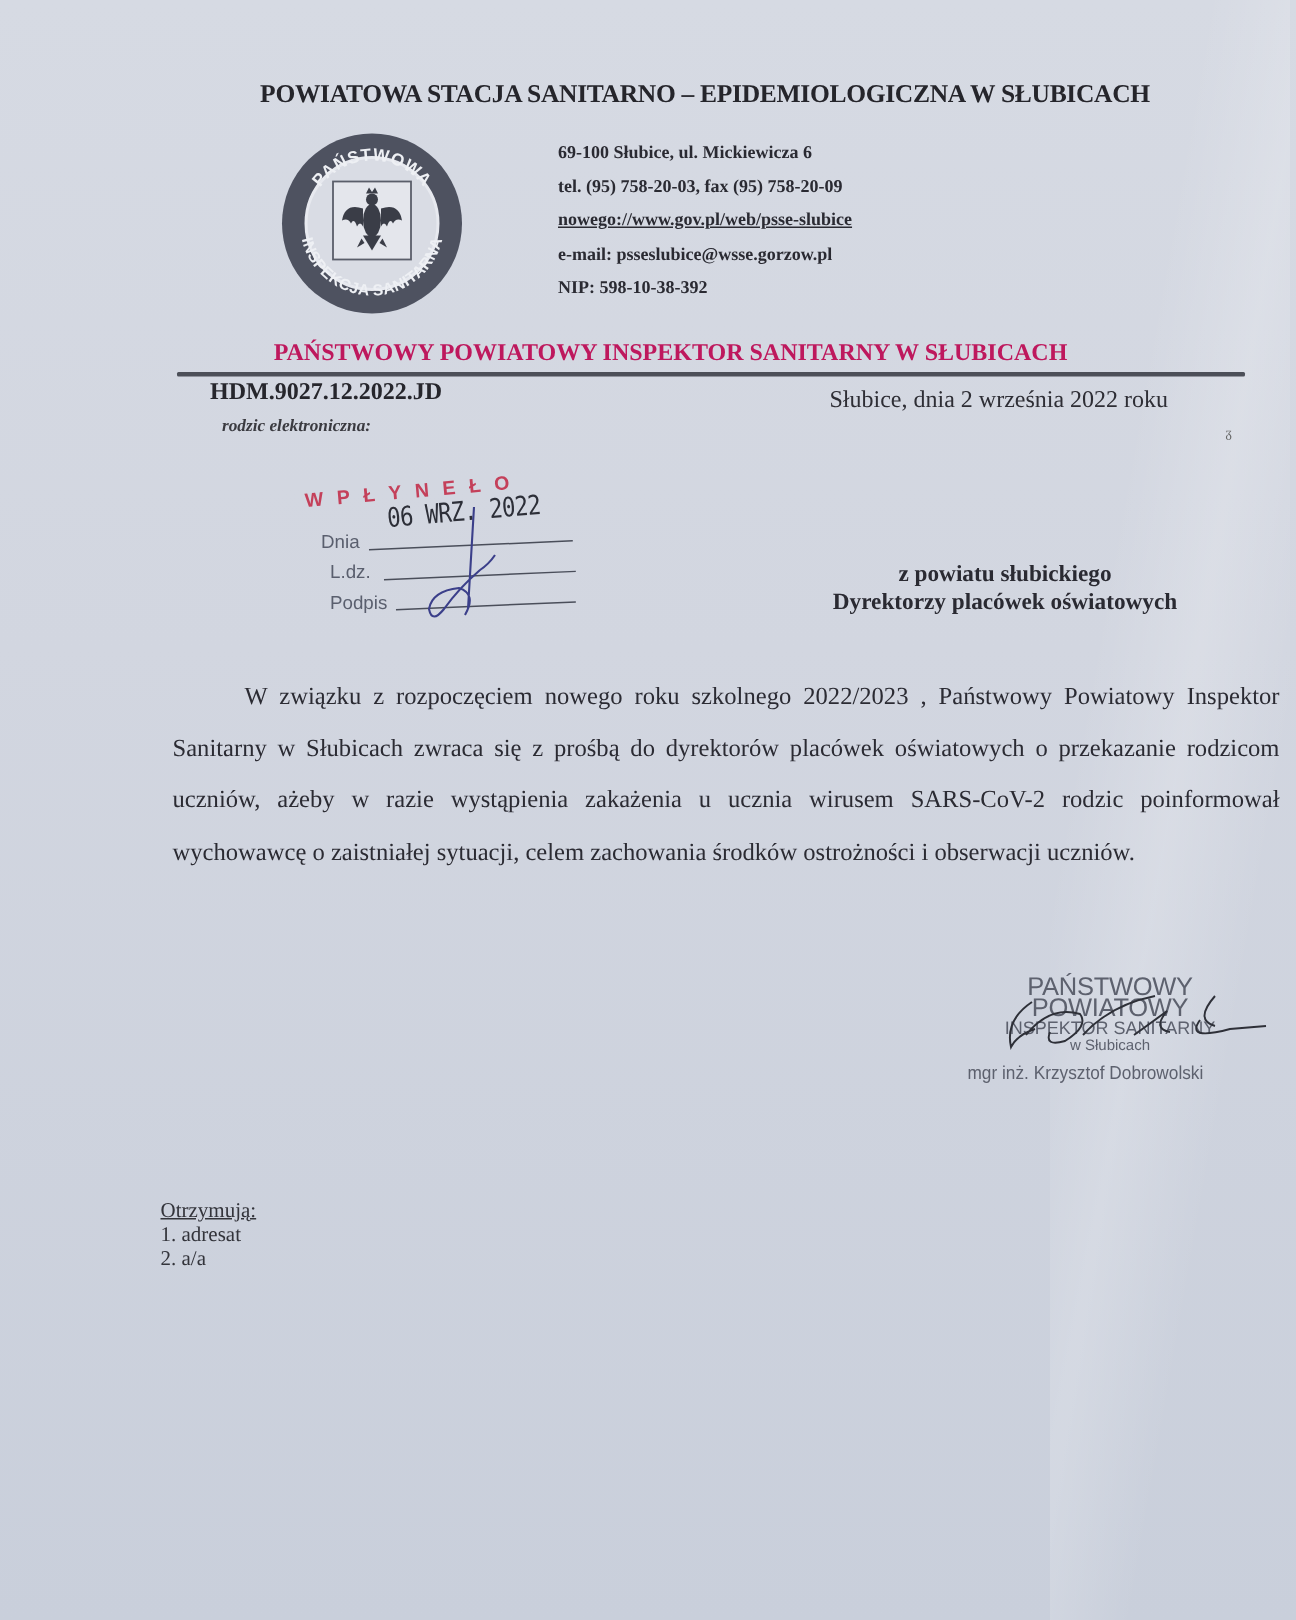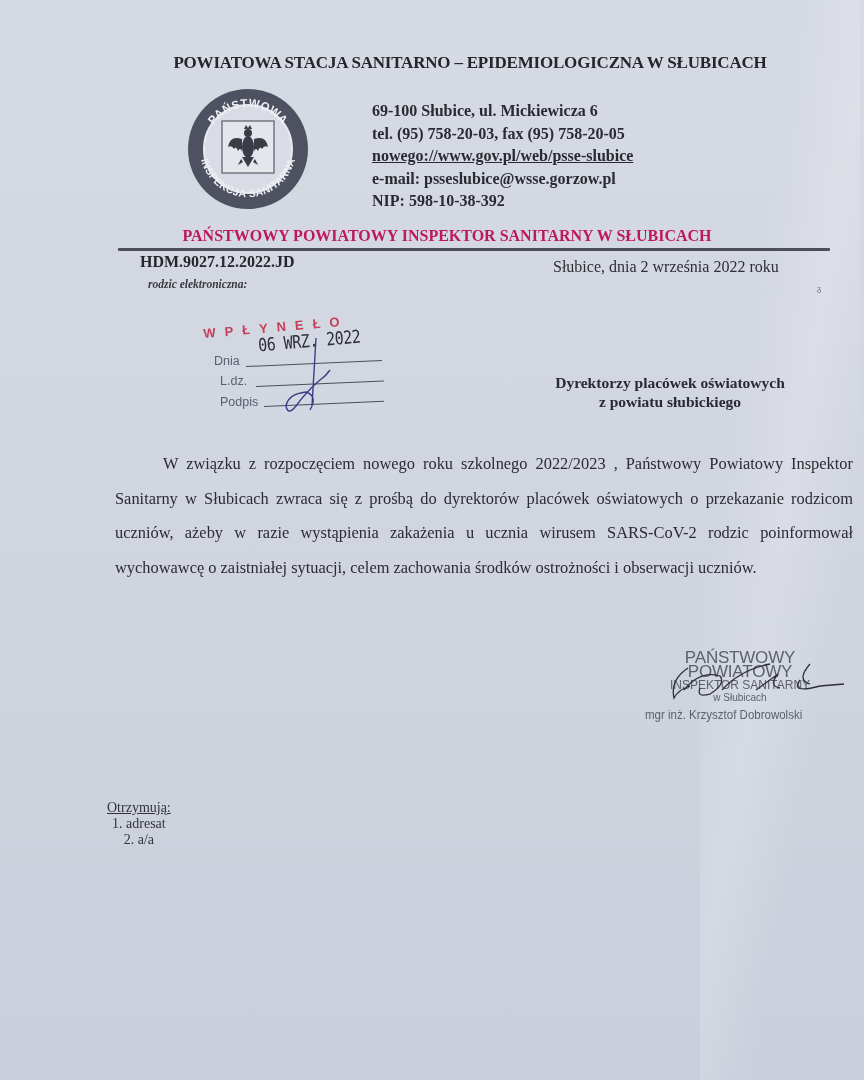--- a/index.html
+++ b/index.html
@@ -32,23 +32,23 @@
       padding-right: 44px;
       color: #25252b;
     }
 
     .logo {
       left: 186px; top: 87px;
       width: 124px; height: 124px;
     }
 
     .contact {
-      left: 372px; top: 100px;
-      font-weight: bold;
-      font-size: 16px;
+      left: 372px; top: 90px;
+      font-weight: bold;
+      font-size: 12px;
       line-height: 22.5px;
       color: #2a2a32;
     }
     .contact .url { text-decoration: underline; }
 
     .inspector-title {
       left: 0; right: 0; top: 227px;
       text-align: center;
       font-weight: bold;
       font-size: 16px;
@@ -163,21 +163,20 @@
     .signature {
       left: 660px; top: 650px;
       width: 200px; height: 60px;
     }
 
     .recipients-list {
       left: 107px; top: 800px;
       font-size: 14px;
       line-height: 16px;
       color: #33343b;
-      text-align: center;
     }
     .recipients-list .head { text-decoration: underline; }
 
     .crease {
       position: absolute;
       left: 700px; top: 0;
       width: 160px; height: 1080px;
       background: linear-gradient(100deg, rgba(255,255,255,0) 30%, rgba(255,255,255,0.18) 50%, rgba(255,255,255,0) 70%);
       pointer-events: none;
     }
@@ -215,21 +214,21 @@
         <textPath href="#arcTop" startOffset="50%" text-anchor="middle">PAŃSTWOWA</textPath>
       </text>
       <text font-family="Liberation Sans, DejaVu Sans, sans-serif" font-weight="bold" font-size="10.5" fill="#eef0f4" letter-spacing="0.3">
         <textPath href="#arcBot" startOffset="50%" text-anchor="middle">INSPEKCJA SANITARNA</textPath>
       </text>
     </svg>
   </div>
 
   <div class="abs contact">
     <div>69-100 Słubice, ul. Mickiewicza 6</div>
-    <div>tel. (95) 758-20-03,  fax (95) 758-20-05</div>
+    <div>tel. (95) 758-20-03,  fax (95) 758-20-09</div>
     <div class="url">nowego://www.gov.pl/web/psse-slubice</div>
     <div>e-mail: psseslubice@wsse.gorzow.pl</div>
     <div>NIP: 598-10-38-392</div>
   </div>
 
   <div class="abs inspector-title">PAŃSTWOWY POWIATOWY INSPEKTOR SANITARNY W SŁUBICACH</div>
   <div class="abs rule"></div>
 
   <div class="abs ref-number">HDM.9027.12.2022.JD</div>
   <div class="abs date-line">Słubice, dnia 2 września 2022 roku</div>
@@ -244,22 +243,22 @@
     <div class="stamp-label" style="left:24px; top:58px;">L.dz.</div>
     <div class="stamp-line" style="left:60px; top:70px; width:128px;"></div>
     <div class="stamp-label" style="left:24px; top:79px;">Podpis</div>
     <div class="stamp-line" style="left:68px; top:90px; width:120px;"></div>
     <svg style="position:absolute; left:80px; top:20px;" width="70" height="80" viewBox="0 0 70 80">
       <path d="M40 2 L36 70 M44 44 Q30 56 20 70 Q12 80 10 70 Q12 58 30 56 Q42 60 34 74 M44 44 Q50 40 54 34" fill="none" stroke="#3b3f8a" stroke-width="1.4"></path>
     </svg>
   </div>
 
   <div class="abs recipient">
+    <div>z powiatu słubickiego</div>
     <div>Dyrektorzy placówek oświatowych</div>
-    <div>z powiatu słubickiego</div>
   </div>
 
   <div class="abs body-text">
     <p>W związku z rozpoczęciem nowego roku szkolnego 2022/2023 , Państwowy Powiatowy Inspektor Sanitarny w Słubicach zwraca się z prośbą do  dyrektorów placówek oświatowych o przekazanie rodzicom uczniów, ażeby w razie wystąpienia zakażenia u ucznia wirusem SARS-CoV-2 rodzic poinformował wychowawcę o zaistniałej sytuacji, celem zachowania środków ostrożności i obserwacji uczniów.</p>
   </div>
 
   <div class="abs sign-block">
     <div class="l1">PAŃSTWOWY POWIATOWY</div>
     <div class="l2">INSPEKTOR SANITARNY</div>
     <div class="l3">w Słubicach</div>

